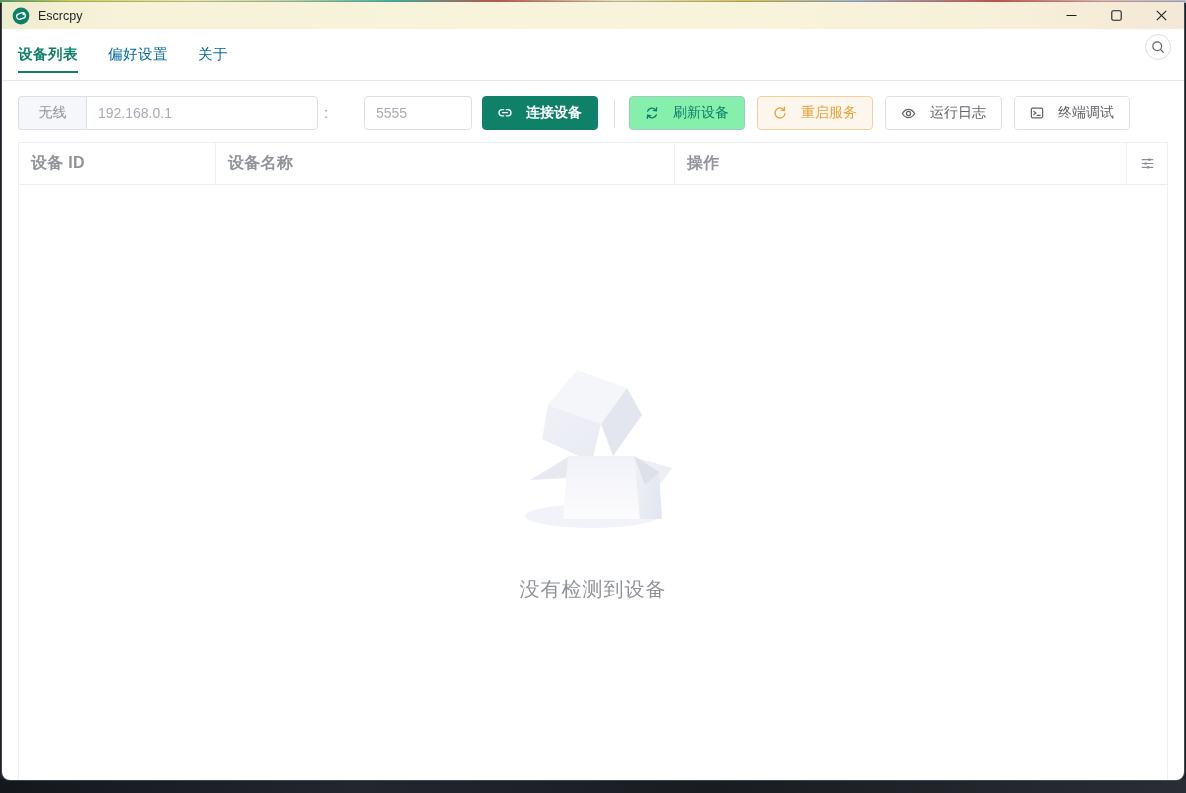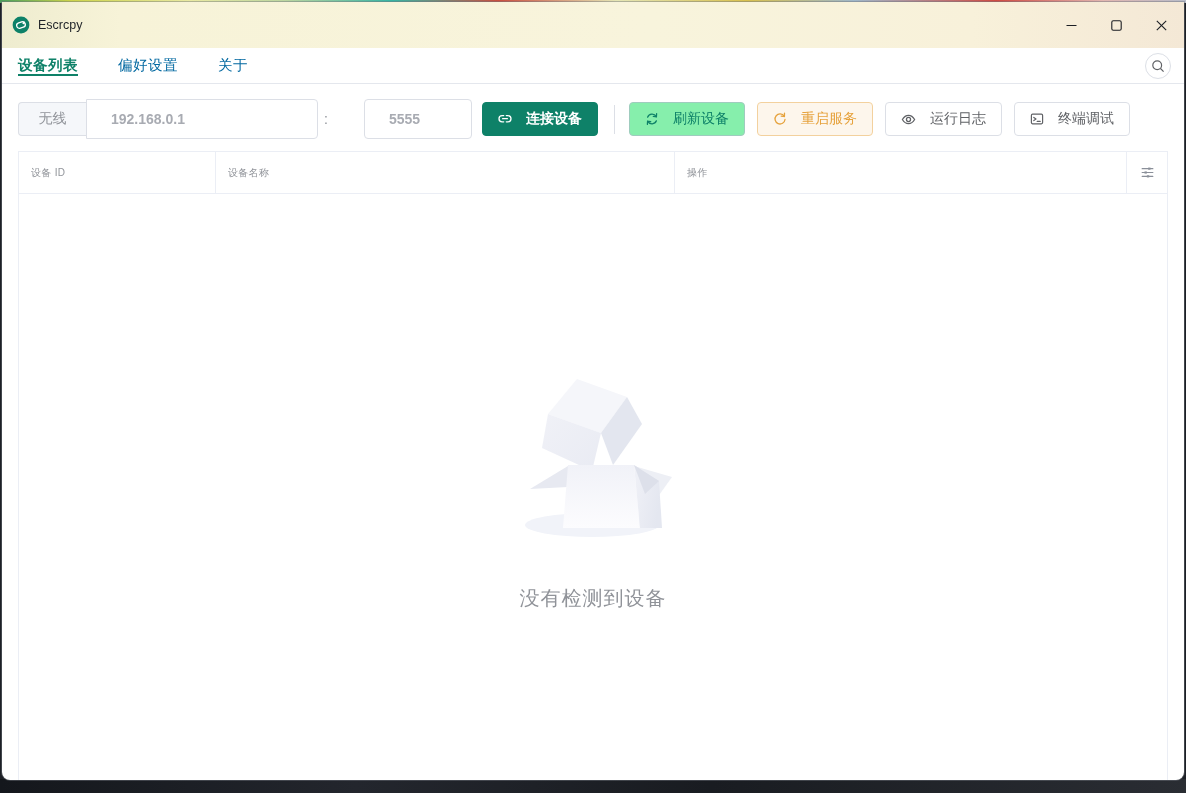--- a/index.html
+++ b/index.html
@@ -18,31 +18,31 @@
     position:absolute; left:0; right:0; bottom:0; height:14px;
     background:linear-gradient(90deg,#14171c,#23262d 30%,#191c21 60%,#2a2d33 100%);
   }
   .app-window {
     position:absolute; left:2px; top:2px; width:1182px; height:778px;
     background:#ffffff; border-radius:0 0 8px 8px; overflow:hidden;
     box-shadow:0 0 0 1px rgba(110,115,125,.45);
   }
   
   .titlebar {
-    height:46px; display:flex; align-items:center;
+    height:27px; display:flex; align-items:center;
     background:linear-gradient(90deg,#eeeccf 0%,#f7f3d8 10%,#f8f4dc 55%,#f8f1da 82%,#f4e8d6 100%);
     padding-left:10px; user-select:none;
   }
   .titlebar .app-title { font-size:12.5px; color:#1f2328; margin-left:8px; }
   .win-controls { margin-left:auto; display:flex; height:100%; }
   .win-btn { width:45px; height:100%; display:flex; align-items:center; justify-content:center; color:#1b1e23; cursor:pointer; }
   
   .tab-bar {
-    position:relative; height:36px; display:flex; align-items:stretch;
-    padding:8px 16px; gap:40px; border-bottom:1px solid #e4e7ed; background:#fff;
+    position:relative; height:52px; display:flex; align-items:stretch;
+    padding:8px 16px; gap:30px; border-bottom:1px solid #e4e7ed; background:#fff;
   }
   .tab {
     display:flex; align-items:center; font-size:14.5px; color:#0369a1;
     position:relative; cursor:pointer; letter-spacing:.5px;
   }
   .tab.active { color:#0e8168; font-weight:600; }
   .tab.active::after {
     content:""; position:absolute; left:0; right:0; bottom:-1px; height:2px; background:#0e8168;
   }
   .search-btn {
@@ -51,24 +51,23 @@
     display:flex; align-items:center; justify-content:center; cursor:pointer;
   }
   
   .toolbar { display:flex; align-items:center; padding:15px 16px 12px; }
   .prepend {
     width:68px; height:34px; display:flex; align-items:center; justify-content:center;
     background:#f5f7fa; border:1px solid #dcdfe6; border-right:none;
     border-radius:4px 0 0 4px; color:#909399; font-size:14px;
   }
   input {
-    height:40px; border:1px solid #dcdfe6; border-radius:4px;
-    font-size:14px; color:#606266; padding:0 24px; outline:none;
+    height:34px; border:1px solid #dcdfe6; border-radius:4px;
+    font-size:14px; color:#606266; padding:0 11px; outline:none;
     font-family:"Liberation Sans", sans-serif;
-    font-weight:bold;
   }
   input::placeholder { color:#a8abb2; opacity:1; }
   .ip-input { width:232px; border-radius:0 4px 4px 0; }
   .port-separator { margin:0 8px 0 6px; color:#909399; font-size:14px; }
   .port-input { width:108px;margin-left:28px; }
   .btn {
     height:34px; padding:0 15px; border-radius:4px; font-size:14px;
     display:inline-flex; align-items:center; gap:14px; cursor:pointer;
     background:#fff; border:1px solid #dcdfe6; color:#606266; white-space:nowrap;
   }
@@ -78,21 +77,21 @@
   .btn-plain   { margin-right:12px; }
   .toolbar-divider { width:1px; height:29px; background:#dcdfe6; margin:0 14px 0 16px; }
   
   .device-table {
     margin:0 16px; border:1px solid #ebeef5; height:642px;
     display:flex; flex-direction:column; background:#fff;
   }
   .table-header { display:flex; height:42px; border-bottom:1px solid #ebeef5; }
   .th {
     display:flex; align-items:center; padding:0 12px;
-    font-size:10px; font-weight:400; color:#909399; letter-spacing:.3px;
+    font-size:16px; font-weight:700; color:#909399; letter-spacing:.3px;
     border-right:1px solid #ebeef5;
   }
   .th-id { width:197px; }
   .th-name { width:459px; }
   .th-actions { width:452px; }
   .th-settings { flex:1; border-right:none; justify-content:center; padding:0; color:#8a8f99; cursor:pointer; }
   .table-body { flex:1; display:flex; flex-direction:column; align-items:center; padding-top:183px; }
   .empty-text { margin-top:46px; font-size:20px; color:#909399; letter-spacing:1px; }
   svg { display:block; }
 </style>

